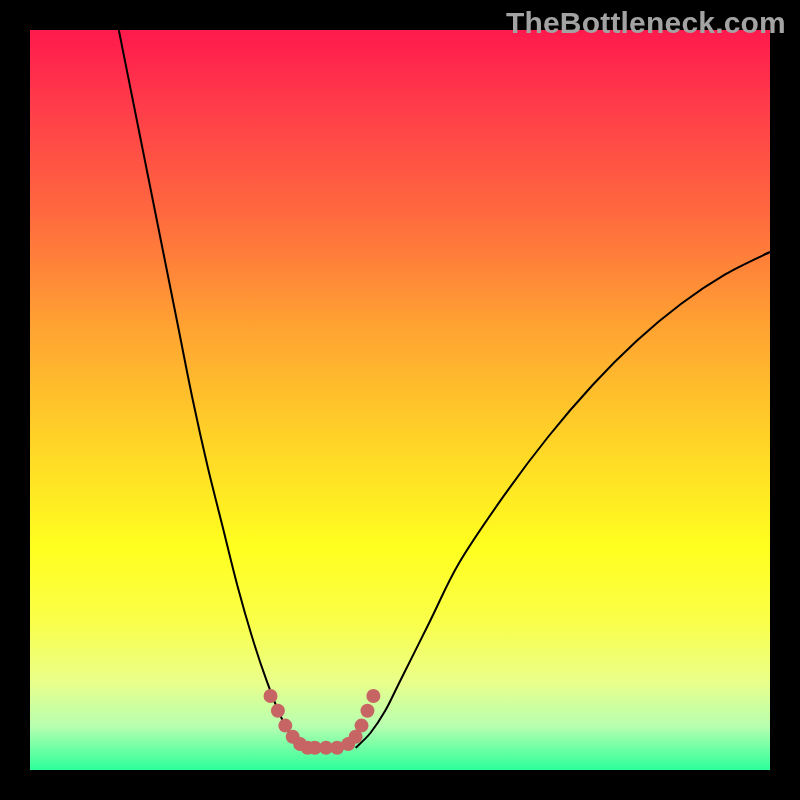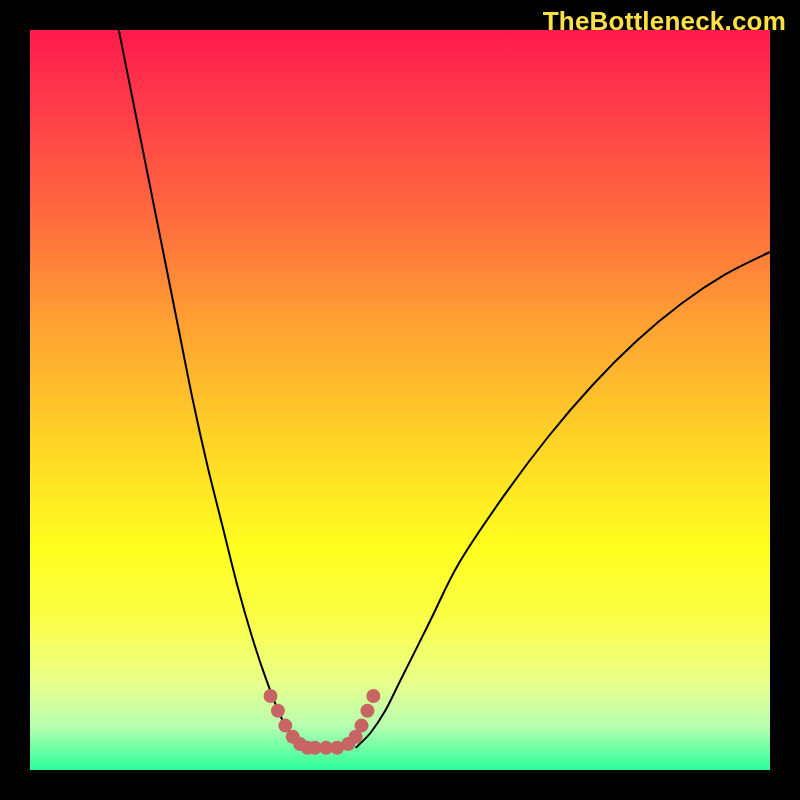--- a/index.html
+++ b/index.html
@@ -27,22 +27,22 @@
       #faff4a 80%,
       #eaff8a 88%,
       #b8ffb0 94%,
       #2cff9a 100%
     );
   }
   .watermark {
     position: absolute;
     top: 6px;
     right: 14px;
-    color: #fde047;
-    font-size: 26px;
+    color: #a3a3a3;
+    font-size: 30px;
     font-weight: 600;
     letter-spacing: 0.2px;
     user-select: none;
   }
   svg.plot {
     position: absolute;
     left: 0;
     top: 0;
     width: 740px;
     height: 740px;

